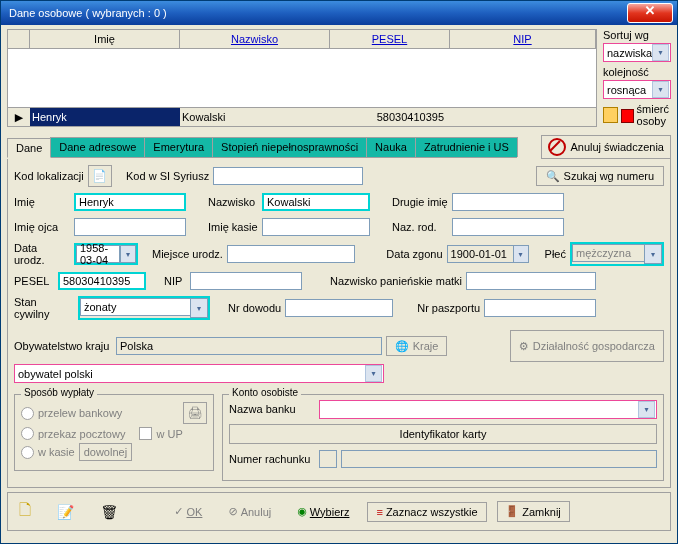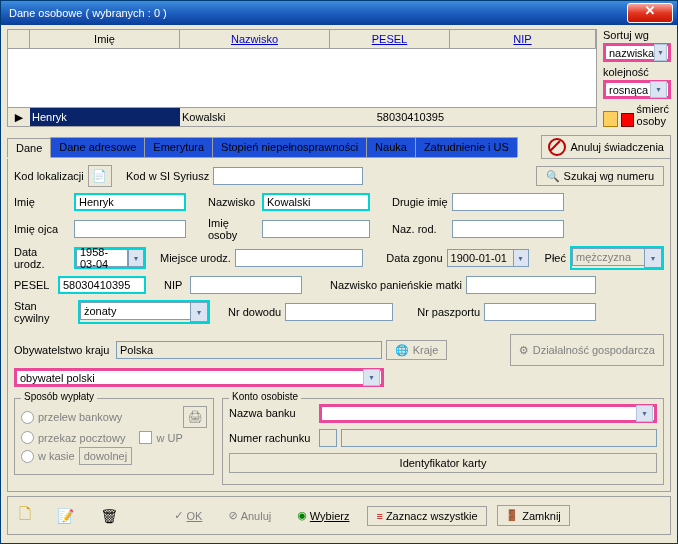--- a/index.html
+++ b/index.html
@@ -20,28 +20,28 @@
 .gh-nip{flex:1}
 .grid-body{height:56px;background:#fff}
 .grid-row{position:absolute;bottom:0;left:0;right:0;height:18px;background:#ece9d8;display:flex;align-items:center;border-top:1px solid #a0a0a0}
 .rec-indicator{width:22px;display:flex;align-items:center;justify-content:center;color:#000}
 .sel-cell{width:150px;background:#0a246a;color:#fff;padding:0 2px;box-sizing:border-box;height:18px;line-height:18px}
 .cell{padding:0 2px;box-sizing:border-box;height:18px;line-height:18px}
 .cell-naz{width:150px}
 .cell-pesel{width:120px;text-align:right;padding-right:6px}
 .sort-panel{width:68px;font-size:11px}
 .sort-panel .lbl{margin-bottom:2px}
-.combo{width:100%;height:19px;border:3px solid #ec4899;background:#fff;display:flex;align-items:center;justify-content:space-between;padding:0 1px 0 3px;margin-bottom:4px;box-sizing:border-box}
+.combo{width:100%;height:19px;border:1px solid #ec4899;background:#fff;display:flex;align-items:center;justify-content:space-between;padding:0 1px 0 3px;margin-bottom:4px;box-sizing:border-box}
 .combo .arrow{width:15px;height:15px;background:#dbe4f0;border:1px solid #b0c4de;display:flex;align-items:center;justify-content:center;font-size:8px;color:#4a6a99}
-.death{display:flex;align-items:flex-end;gap:3px;margin-top:2px}
+.death{display:flex;align-items:center;gap:3px;margin-top:2px}
 .death .sq{width:12px;height:12px;background:#ff0000;border:1px solid #800000;margin-top:1px}
 .death .ic{width:14px;height:14px;background:#ffd060;border:1px solid #b08000}
 .tabs-row{display:flex;align-items:center;margin-top:8px;gap:2px}
 .tabs{display:flex;border-bottom:1px solid #a0a0a0}
-.tab{padding:3px 8px;border:1px solid #a0a0a0;border-bottom:none;background:#1d4ed8;margin-right:-1px;cursor:pointer;position:relative}
+.tab{padding:3px 8px;border:1px solid #a0a0a0;border-bottom:none;background:#14b8a6;margin-right:-1px;cursor:pointer;position:relative}
 .tab.active{background:#ece9d8;border-bottom:1px solid #ece9d8;top:1px;font-weight:normal;z-index:2}
 .anuluj-sw{margin-left:auto;display:flex;align-items:center;gap:4px;padding:2px 6px;border:1px solid #a0a0a0;background:#ece9d8;cursor:pointer}
 .anuluj-sw .ic{width:14px;height:14px;border:2px solid #c00000;border-radius:50%;position:relative}
 .anuluj-sw .ic:after{content:"";position:absolute;width:14px;height:2px;background:#c00000;top:5px;left:-2px;transform:rotate(-45deg)}
 .tab-panel{border:1px solid #a0a0a0;border-top:none;padding:6px;margin-bottom:4px}
 .row{display:flex;align-items:center;gap:4px;margin-bottom:5px;min-height:20px}
 .fl{display:inline-block}
 .input{height:18px;border:1px solid #7f9db9;background:#fff;padding:0 3px;box-sizing:border-box;display:flex;align-items:center;font-size:11px}
 .input.hl{border:2px solid #00d4d4}
 .input.ro{background:#ece9d8}
@@ -155,31 +155,31 @@
         <div class="input hl" style="width:108px">Kowalski</div>
         <span style="width:14px"></span>
         <span class="fl" style="width:56px">Drugie imię</span>
         <div class="input" style="width:112px"></div>
       </div>
 
       <div class="row">
         <span class="fl" style="width:56px">Imię ojca</span>
         <div class="input" style="width:112px"></div>
         <span style="width:14px"></span>
-        <span class="fl" style="width:50px">Imię osoby</span>
+        <span class="fl" style="width:50px">Imię kasie</span>
         <div class="input" style="width:108px"></div>
         <span style="width:14px"></span>
         <span class="fl" style="width:56px">Naz. rod.</span>
         <div class="input" style="width:112px"></div>
       </div>
 
       <div class="row">
         <span class="fl" style="width:56px">Data urodz.</span>
         <div class="date-wrap hl">
-          <div class="input" style="width:52px">1958-03-04</div>
+          <div class="input" style="width:44px">1958-03-04</div>
             <div class="dd">▾</div>
         </div>
         <span style="width:6px"></span>
         <span class="fl">Miejsce urodz.</span>
         <div class="input" style="width:128px"></div>
         <span class="spacer"></span>
         <span class="fl">Data zgonu</span>
         <div class="date-wrap">
           <div class="input ro" style="width:66px">1900-01-01</div>
             <div class="dd">▾</div>
@@ -265,28 +265,28 @@
         <div class="fieldset" style="flex:1">
           <div class="legend">Konto osobiste</div>
           <div class="row">
             <span class="fl" style="width:86px">Nazwa banku</span>
             <div class="combo" style="flex:1;margin:0">
                 <span></span>
                 <span class="arrow">▾</span>
               </div>
           </div>
           <div class="row">
+            <div class="btn" style="flex:1;justify-content:center">
+                <span>Identyfikator karty</span>
+              </div>
+          </div>
+          <div class="row">
             <span class="fl" style="width:86px">Numer rachunku</span>
             <div class="input ro" style="width:18px"></div>
             <div class="input ro" style="flex:1"></div>
-          </div>
-          <div class="row">
-            <div class="btn" style="flex:1;justify-content:center">
-                <span>Identyfikator karty</span>
-              </div>
           </div>
         </div>
       </div>
     </div>
 
     <div class="bottom-bar">
       <div class="bb-btn">
           <span style="color:#c9a000;font-size:15px">🗋</span>
         </div>
       <div class="bb-btn">

